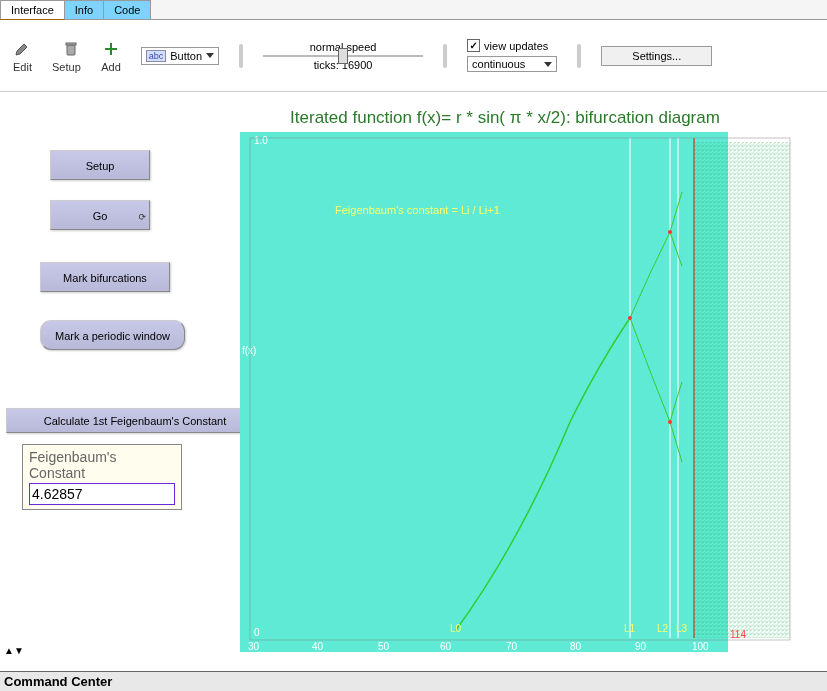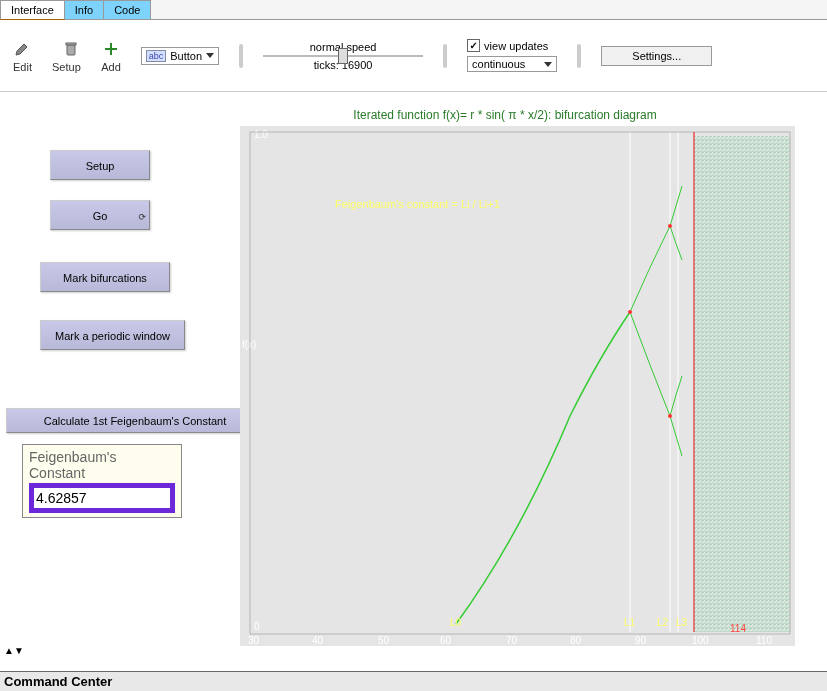--- a/index.html
+++ b/index.html
@@ -30,26 +30,26 @@
   .select { border: 1px solid #999; padding: 1px 4px; display: inline-flex; align-items: center; gap: 19px; background: #fff; }
   
   .settings-btn { border: 1px solid #999; padding: 3px 30px; background: #f0f0f0; font-size: 11px; cursor: pointer; }
   
   .workspace { position: relative; height: 580px; background: #fff; }
   
   .nl-btn { position: absolute; background: linear-gradient(#c8c8e8, #b8b8d8); border: 1px solid #888; border-top-color: #ccc; border-left-color: #ccc; padding: 6px 8px; text-align: center; font-size: 11px; cursor: pointer; box-shadow: 1px 1px 2px rgba(0,0,0,0.2); }
   
   .monitor { position: absolute; border: 1px solid #888; background: #fffeee; padding: 4px 6px; font-size: 14px; }
   .monitor .m-label { color: #666; margin-bottom: 2px; }
-  .monitor .m-value { color: #000; background: #fff; padding: 2px; border: 5px solid #6d28d9; }
+  .monitor .m-value { color: #000; background: #fff; padding: 2px; border: 1px solid #6d28d9; }
   
   .plot-container { position: absolute; left: 210px; top: 16px; width: 590px; }
-  .plot-title { text-align: center; color: #2a7a2a; font-size: 12px; margin-bottom: 4px; }
+  .plot-title { text-align: center; color: #2a7a2a; font-size: 17px; margin-bottom: 4px; }
   .plot-area { position: relative; width: 585px; height: 540px; }
-  .plot-canvas { position: absolute; left: 30px; top: 0; width: 555px; height: 520px; background: #e5e5e5; }
+  .plot-canvas { position: absolute; left: 30px; top: 0; width: 488px; height: 520px; background: #5eead4; }
   
   .bottom-bar { position: absolute; bottom: 0; left: 0; right: 0; border-top: 1px solid #666; background: #e8e8e8; font-size: 13px; font-weight: bold; padding: 2px 4px; }
   .resize-arrows { position: absolute; bottom: 16px; left: 4px; font-size: 10px; }
   
   .refresh-icon { position: absolute; right: 3px; bottom: 3px; font-size: 9px; color: #333; }
   
   .abc-icon { display: inline-block; background: #d0e0ff; border: 1px solid #88a; padding: 0 2px; font-size: 9px; color: #44a; }
 </style>
 </head>
 <body>
@@ -125,21 +125,21 @@
 
   <div class="nl-btn" style="left:50px; top:108px; width:100px; height:30px; line-height:18px;">
     <span>Go</span>
     <span class="refresh-icon">⟳</span>
   </div>
 
   <div class="nl-btn" style="left:50px; top:58px; width:100px; height:30px; line-height:18px;">Setup</div>
 
   <div class="nl-btn" style="left:40px; top:170px; width:130px; height:30px; line-height:18px;">Mark bifurcations</div>
 
-  <div class="nl-btn" style="left:40px; top:228px; width:145px; height:30px; line-height:18px;">Mark a periodic window</div>
+  <div class="nl-btn" style="left:40px; top:228px; width:145px; height:30px; line-height:18px;border-radius:11px;">Mark a periodic window</div>
 
   <div class="nl-btn" style="left:6px; top:316px; width:258px; height:25px; line-height:13px;">Calculate 1st  Feigenbaum's Constant</div>
 
   <div class="monitor" style="left:22px; top:352px; width:160px;">
     <div class="m-label">Feigenbaum's Constant</div>
     <div class="m-value">4.62857</div>
   </div>
 
   <div class="plot-container">
     <div class="plot-title">Iterated function f(x)= r * sin( π * x/2): bifurcation diagram</div>

